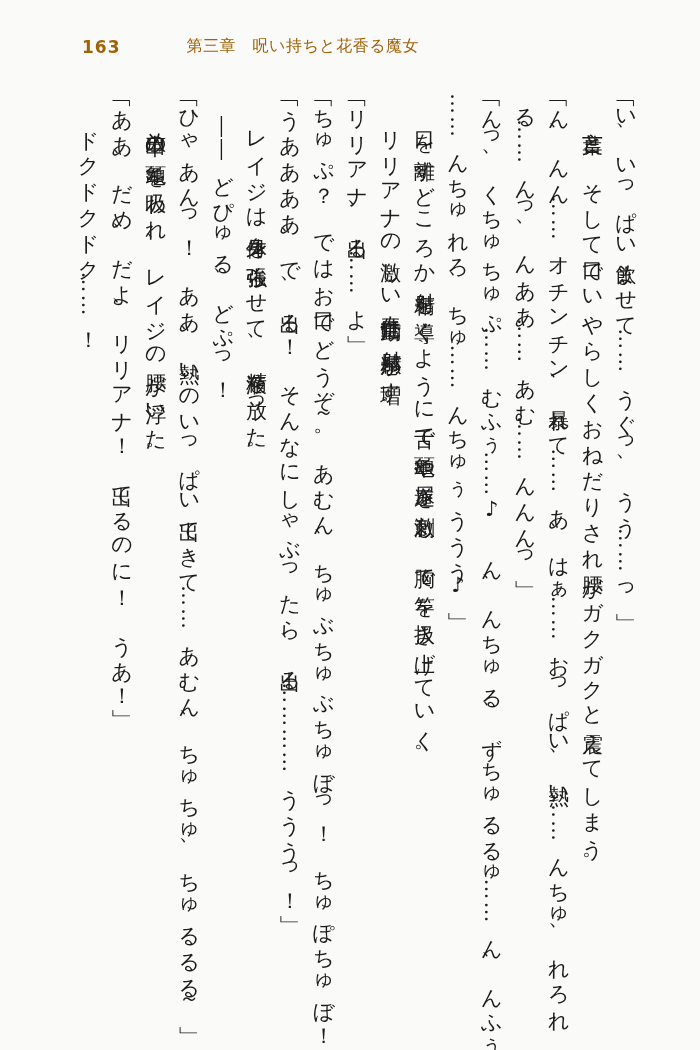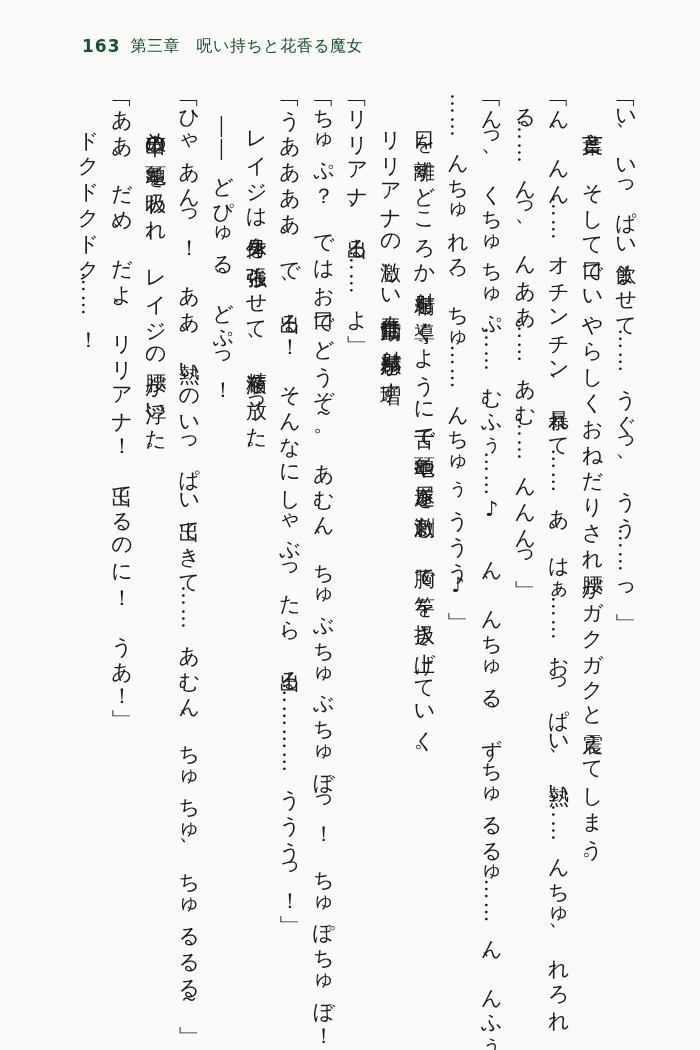--- a/index.html
+++ b/index.html
@@ -18,31 +18,32 @@
     position: absolute;
     inset: 0;
     background: #fafaf9;
   }
   
   .page-header {
     position: absolute;
     left: 82px;
     top: 36px;
     display: flex;
-    align-items: flex-start;
+    align-items: center;
     font-family: "DejaVu Sans", "Liberation Sans", sans-serif;
-    color: #14532d;
+    color: #a16207;
+    gap: 46px;
   }
   .page-number {
     font-size: 17px;
     font-weight: bold;
     letter-spacing: 1px;
   }
   .chapter-title {
-    margin-left: 10px;
+    margin-left: 20px;
     font-size: 16px;
     letter-spacing: 0.5px;
   }
   
   .body-text {
     position: absolute;
     top: 93px;
     right: 58px;
     width: 575px;
     height: 950px;

